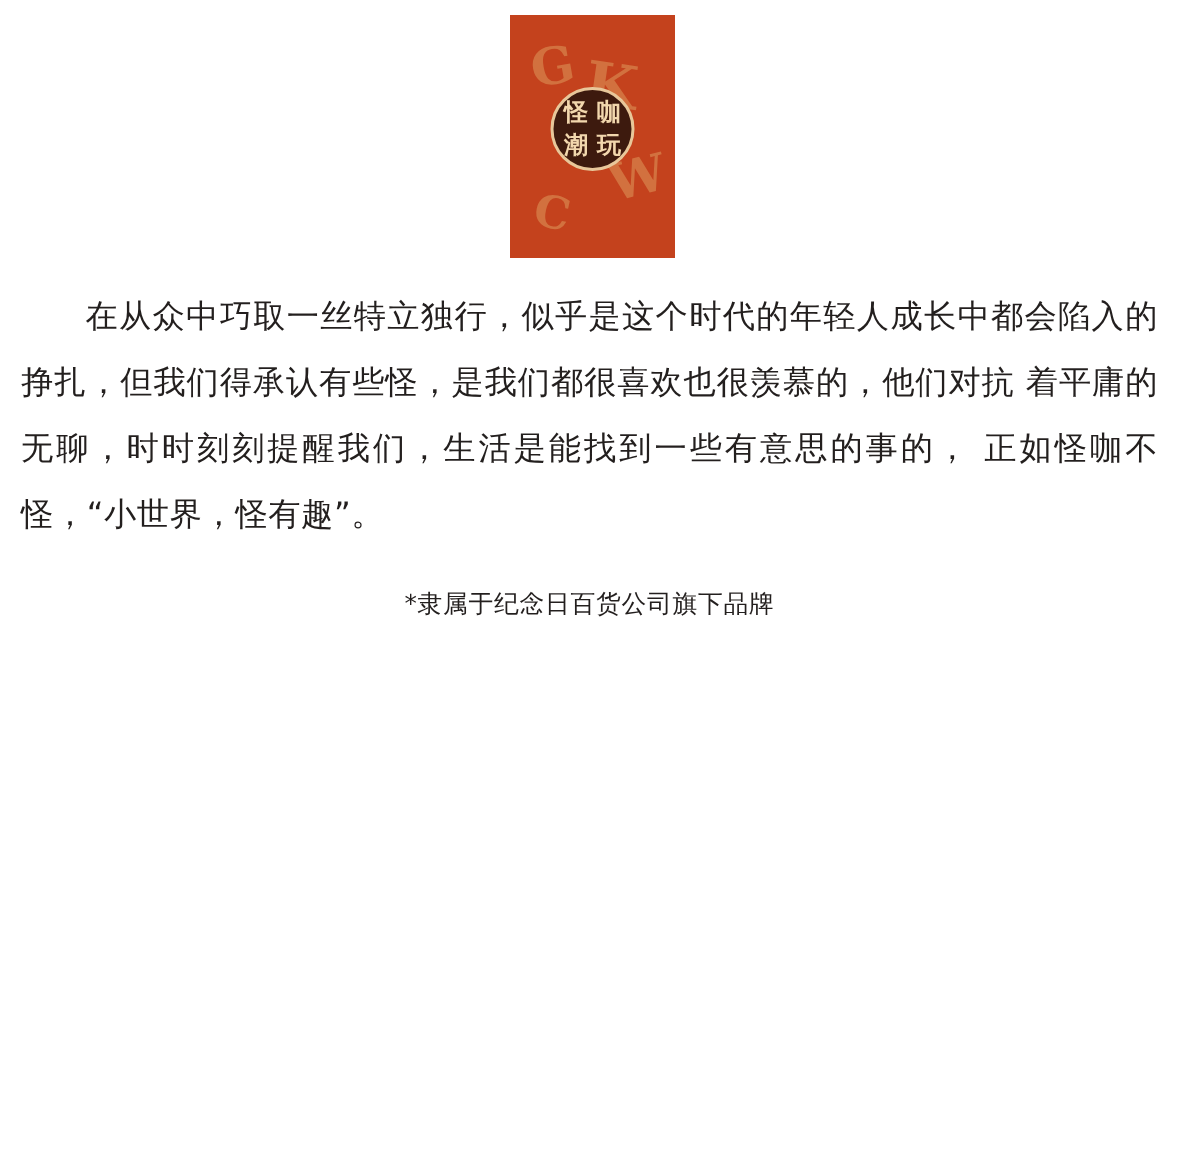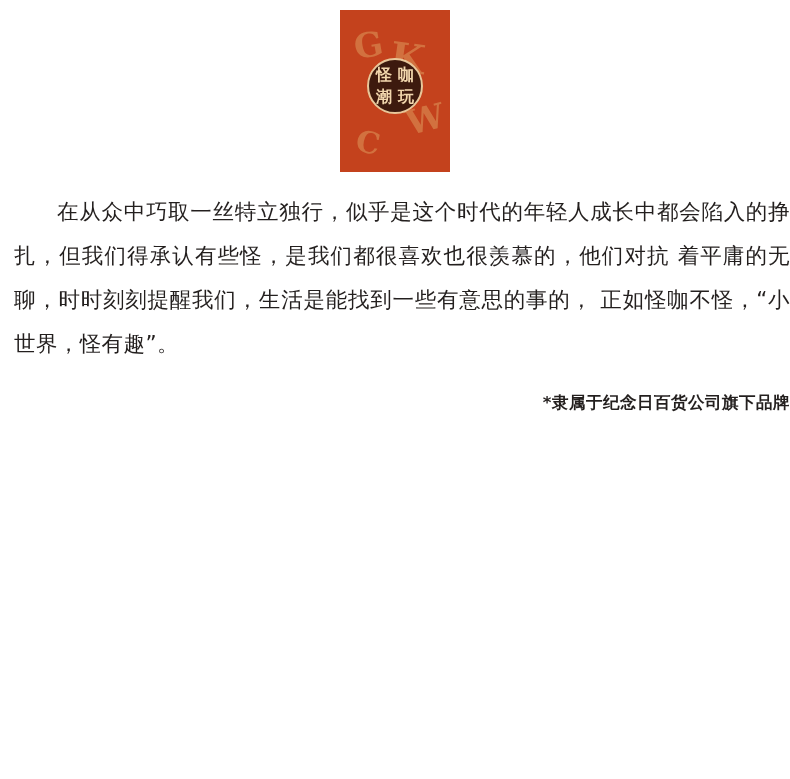--- a/index.html
+++ b/index.html
@@ -85,37 +85,37 @@
     font-family: "DejaVu Sans", "Liberation Sans", sans-serif;
     font-weight: bold;
     font-size: 16px;
     line-height: 22px;
     text-align: center;
   }
   .logo-badge-inner span { display: block; }
 
   
   .article {
-    padding: 18px 0 0 14px;
+    padding: 18px 18px 0 14px;
   }
   .para {
     font-size: 21.5px;
     line-height: 44px;
     letter-spacing: 0.4px;
     text-align: justify;
     text-justify: inter-ideograph;
     margin: 0 0 6px 0;
     text-indent: 2em;
     color: #231f1e;
   }
   .footnote {
     margin-top: 26px;
-    text-align: right;
+    text-align: center;
     font-size: 16.5px;
-    font-weight: bold;
+    font-weight: normal;
     color: #231f1e;
     letter-spacing: 0.5px;
   }
 </style>
 </head>
 <body>
 
 <div class="page">
 
   <div class="logo-wrap">

